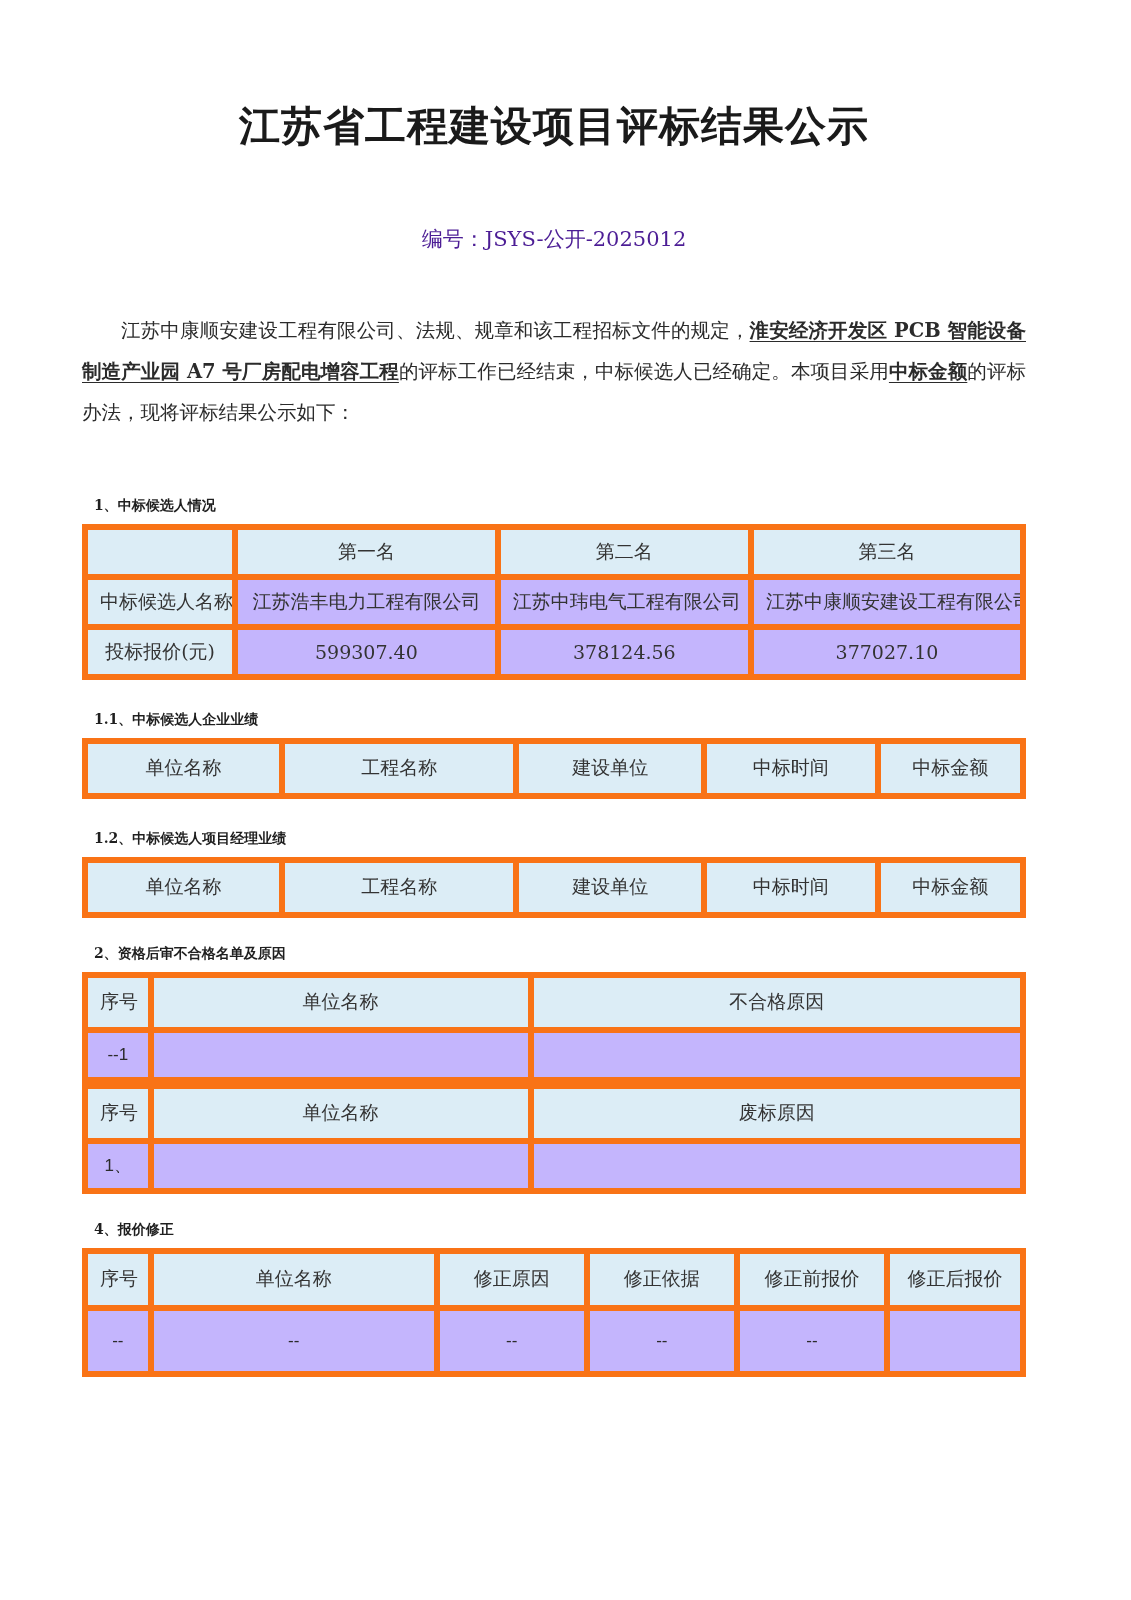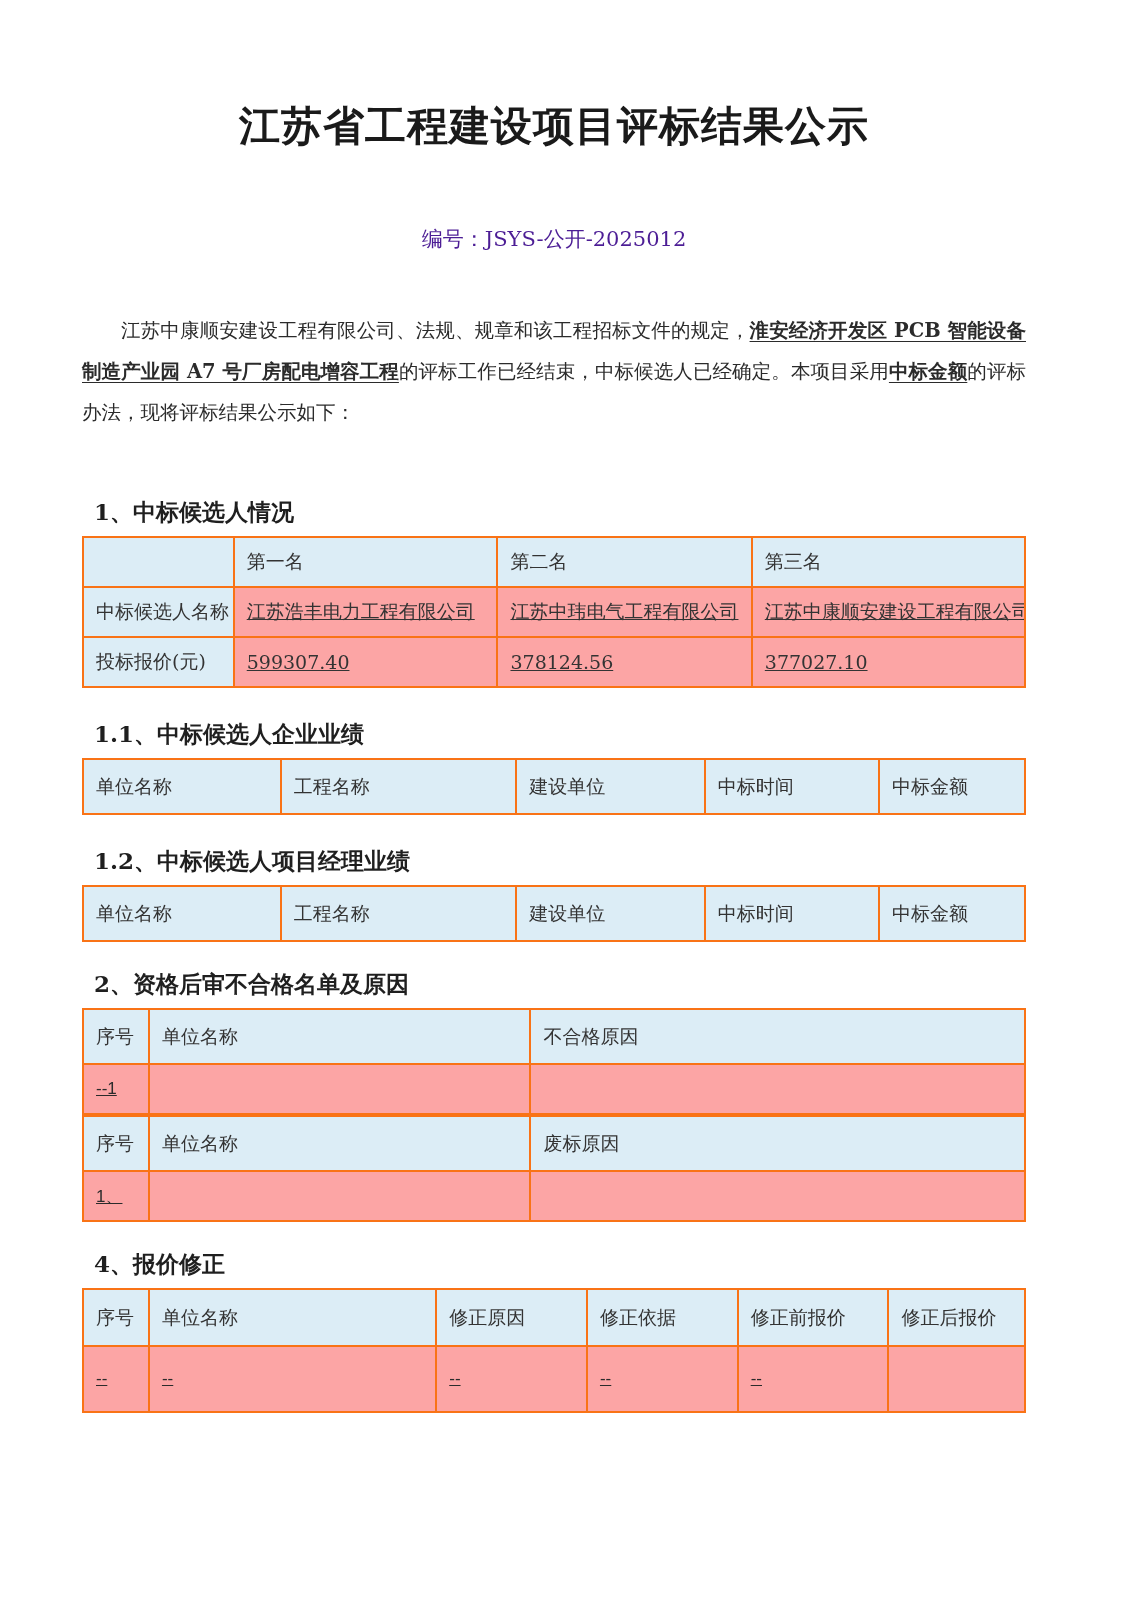--- a/index.html
+++ b/index.html
@@ -39,45 +39,45 @@
   }
   .bu {
     font-weight: bold;
     text-decoration: underline;
     text-underline-offset: 4px;
   }
   .section-heading {
     margin-top: 26px;
     margin-bottom: 9px;
     padding-left: 12px;
-    font-size: 23px;
+    font-size: 14px;
     font-weight: bold;
     color: #1f1f1f;
     line-height: 1.35;
   }
   .section-heading.first { margin-top: 62px; }
   .section-heading.sub { margin-top: 30px; }
   table {
     width: 944px;
     border-collapse: collapse;
     table-layout: fixed;
     font-size: 19px;
     color: #333333;
   }
   th, td {
-    border: 2px solid #f97316;
-    text-align: left;
+    border: 6px solid #f97316;
+    text-align: center;
     vertical-align: middle;
     padding: 6px 12px;
     font-weight: normal;
     overflow: hidden;
     white-space: nowrap;
   }
   .cell-blue { background: #dcedf6; }
-  .cell-white { background: #fca5a5; text-decoration: underline; }
+  .cell-white { background: #c4b5fd; }
   .t1 tr { height: 50px; }
   .t-head-only tr { height: 55px; }
   .t23 tr.hd { height: 55px; }
   .t23 tr.dr { height: 50px; }
   .t4 tr.hd { height: 57px; }
   .t4 tr.dr { height: 66px; }
   .seq {
     font-family: "Liberation Sans", "DejaVu Sans", sans-serif;
     font-size: 17px;
     color: #2b2b2b;

